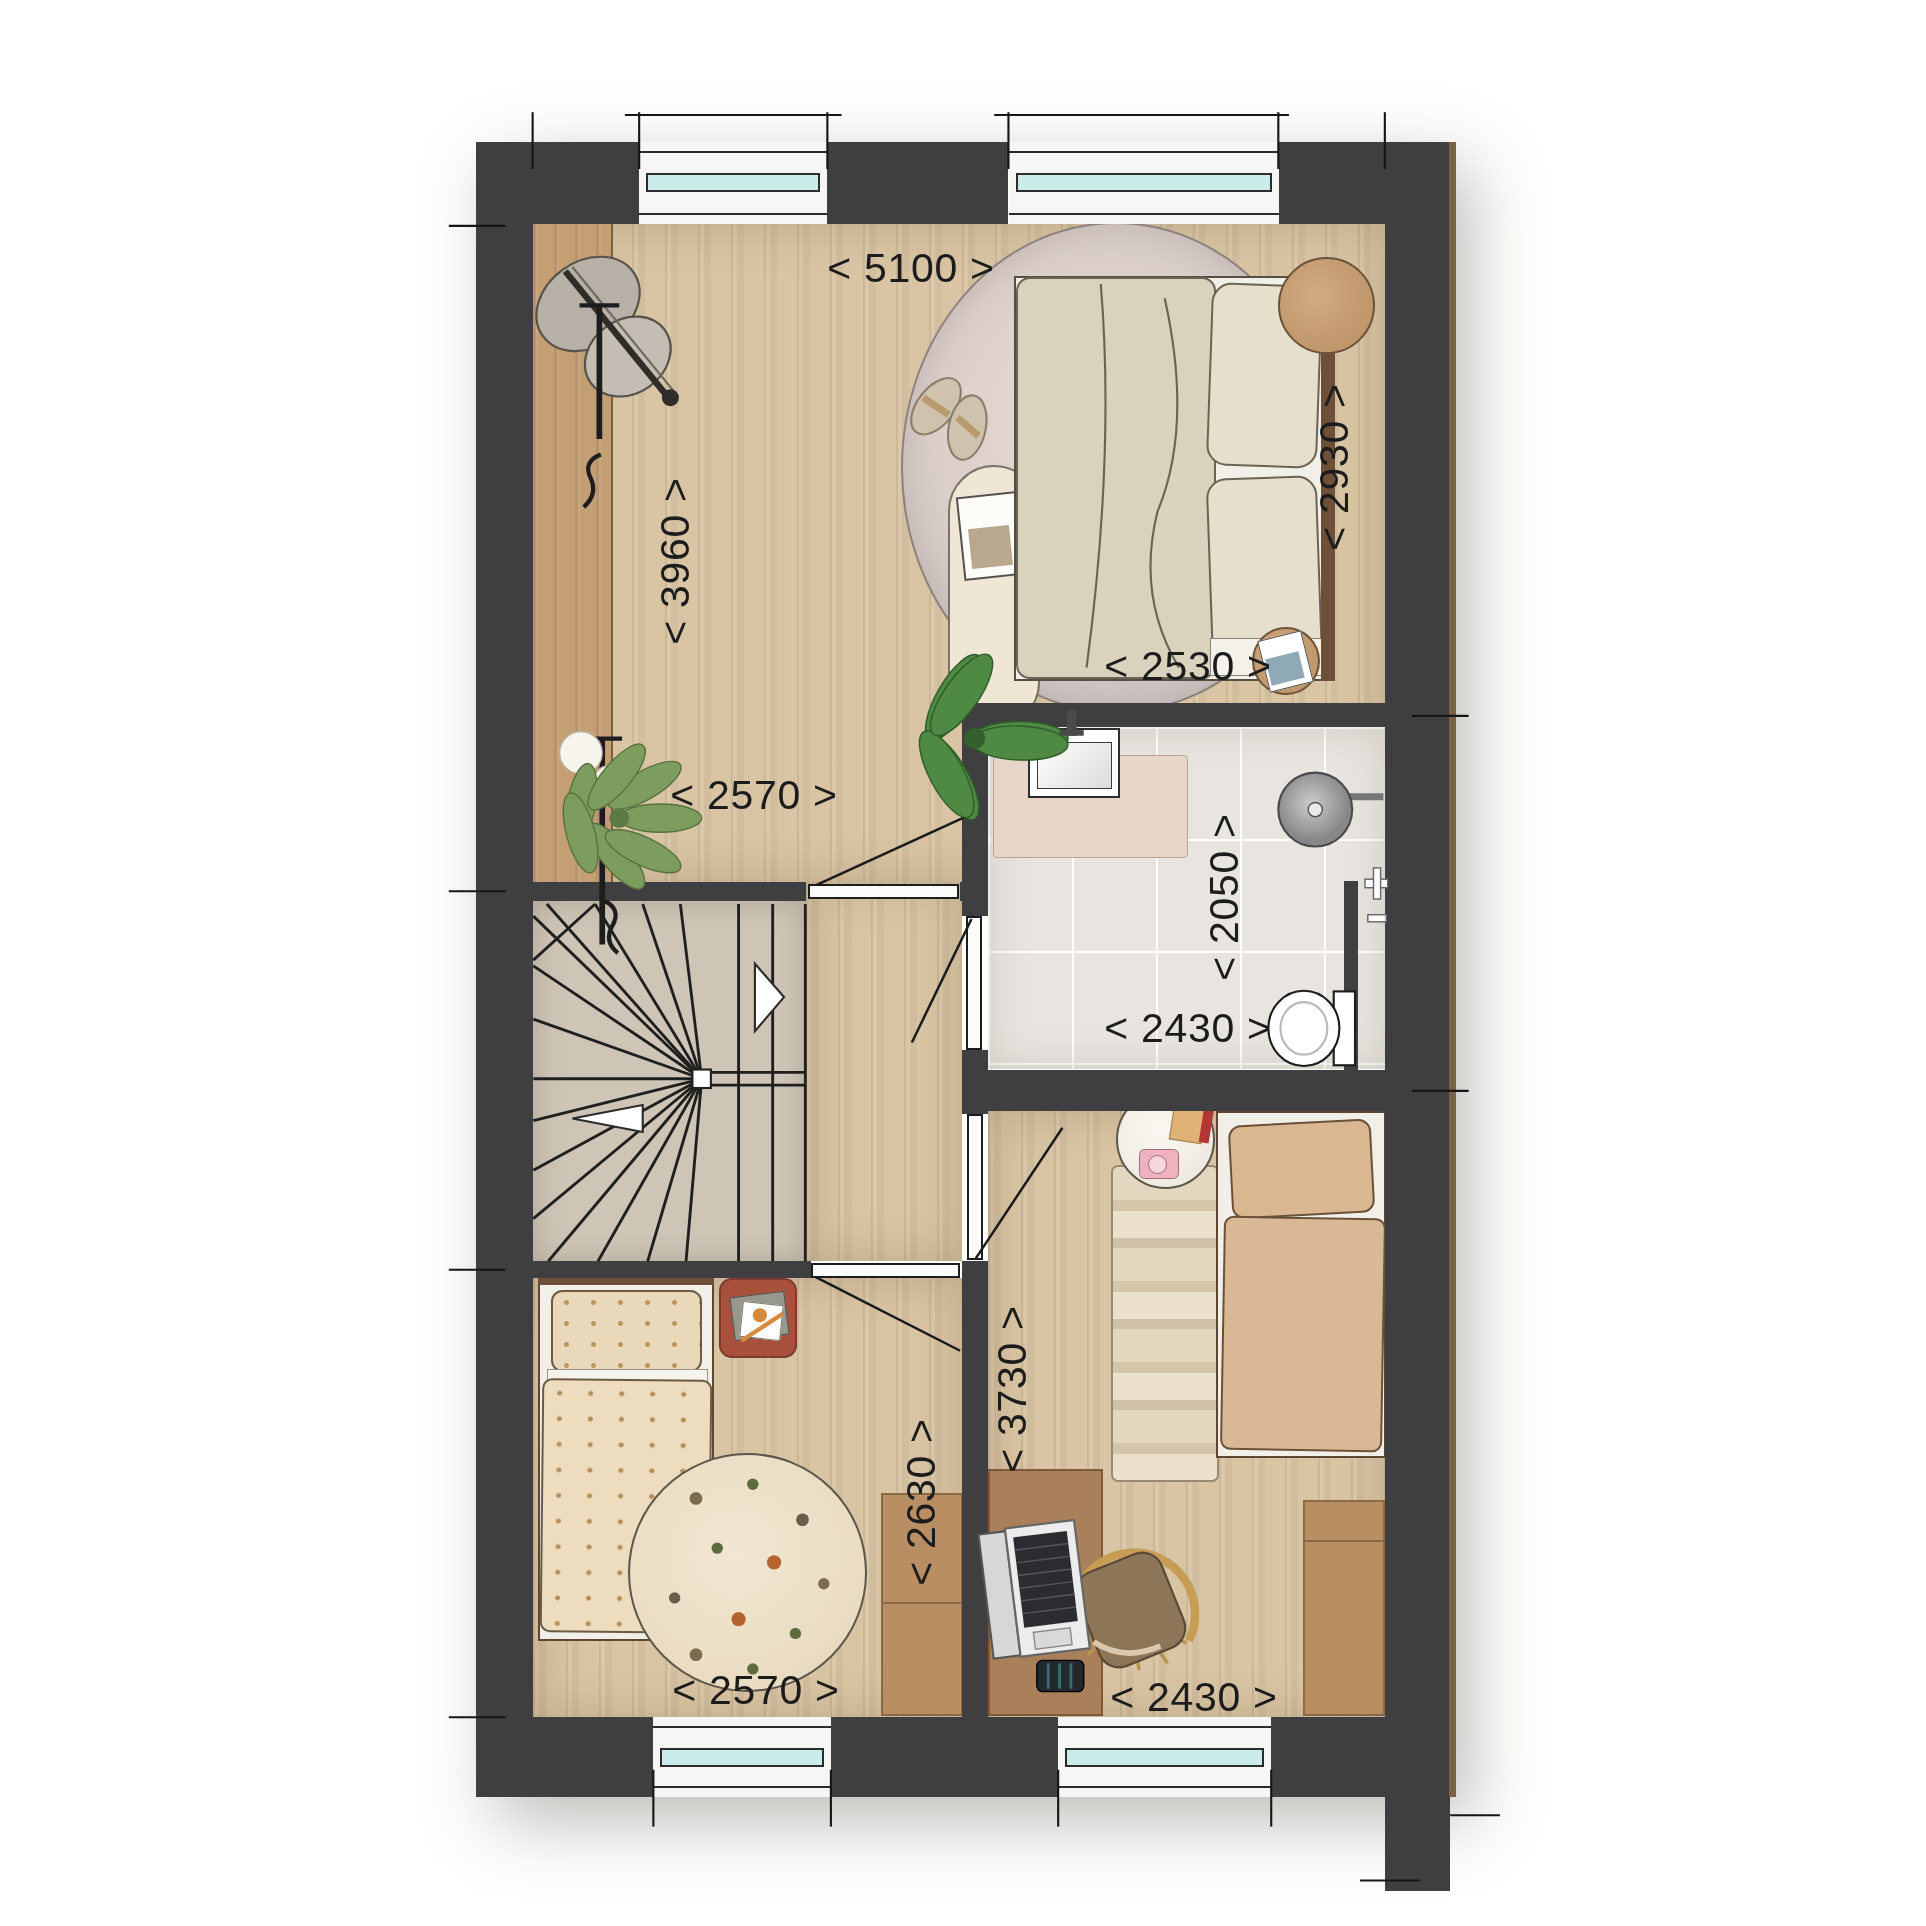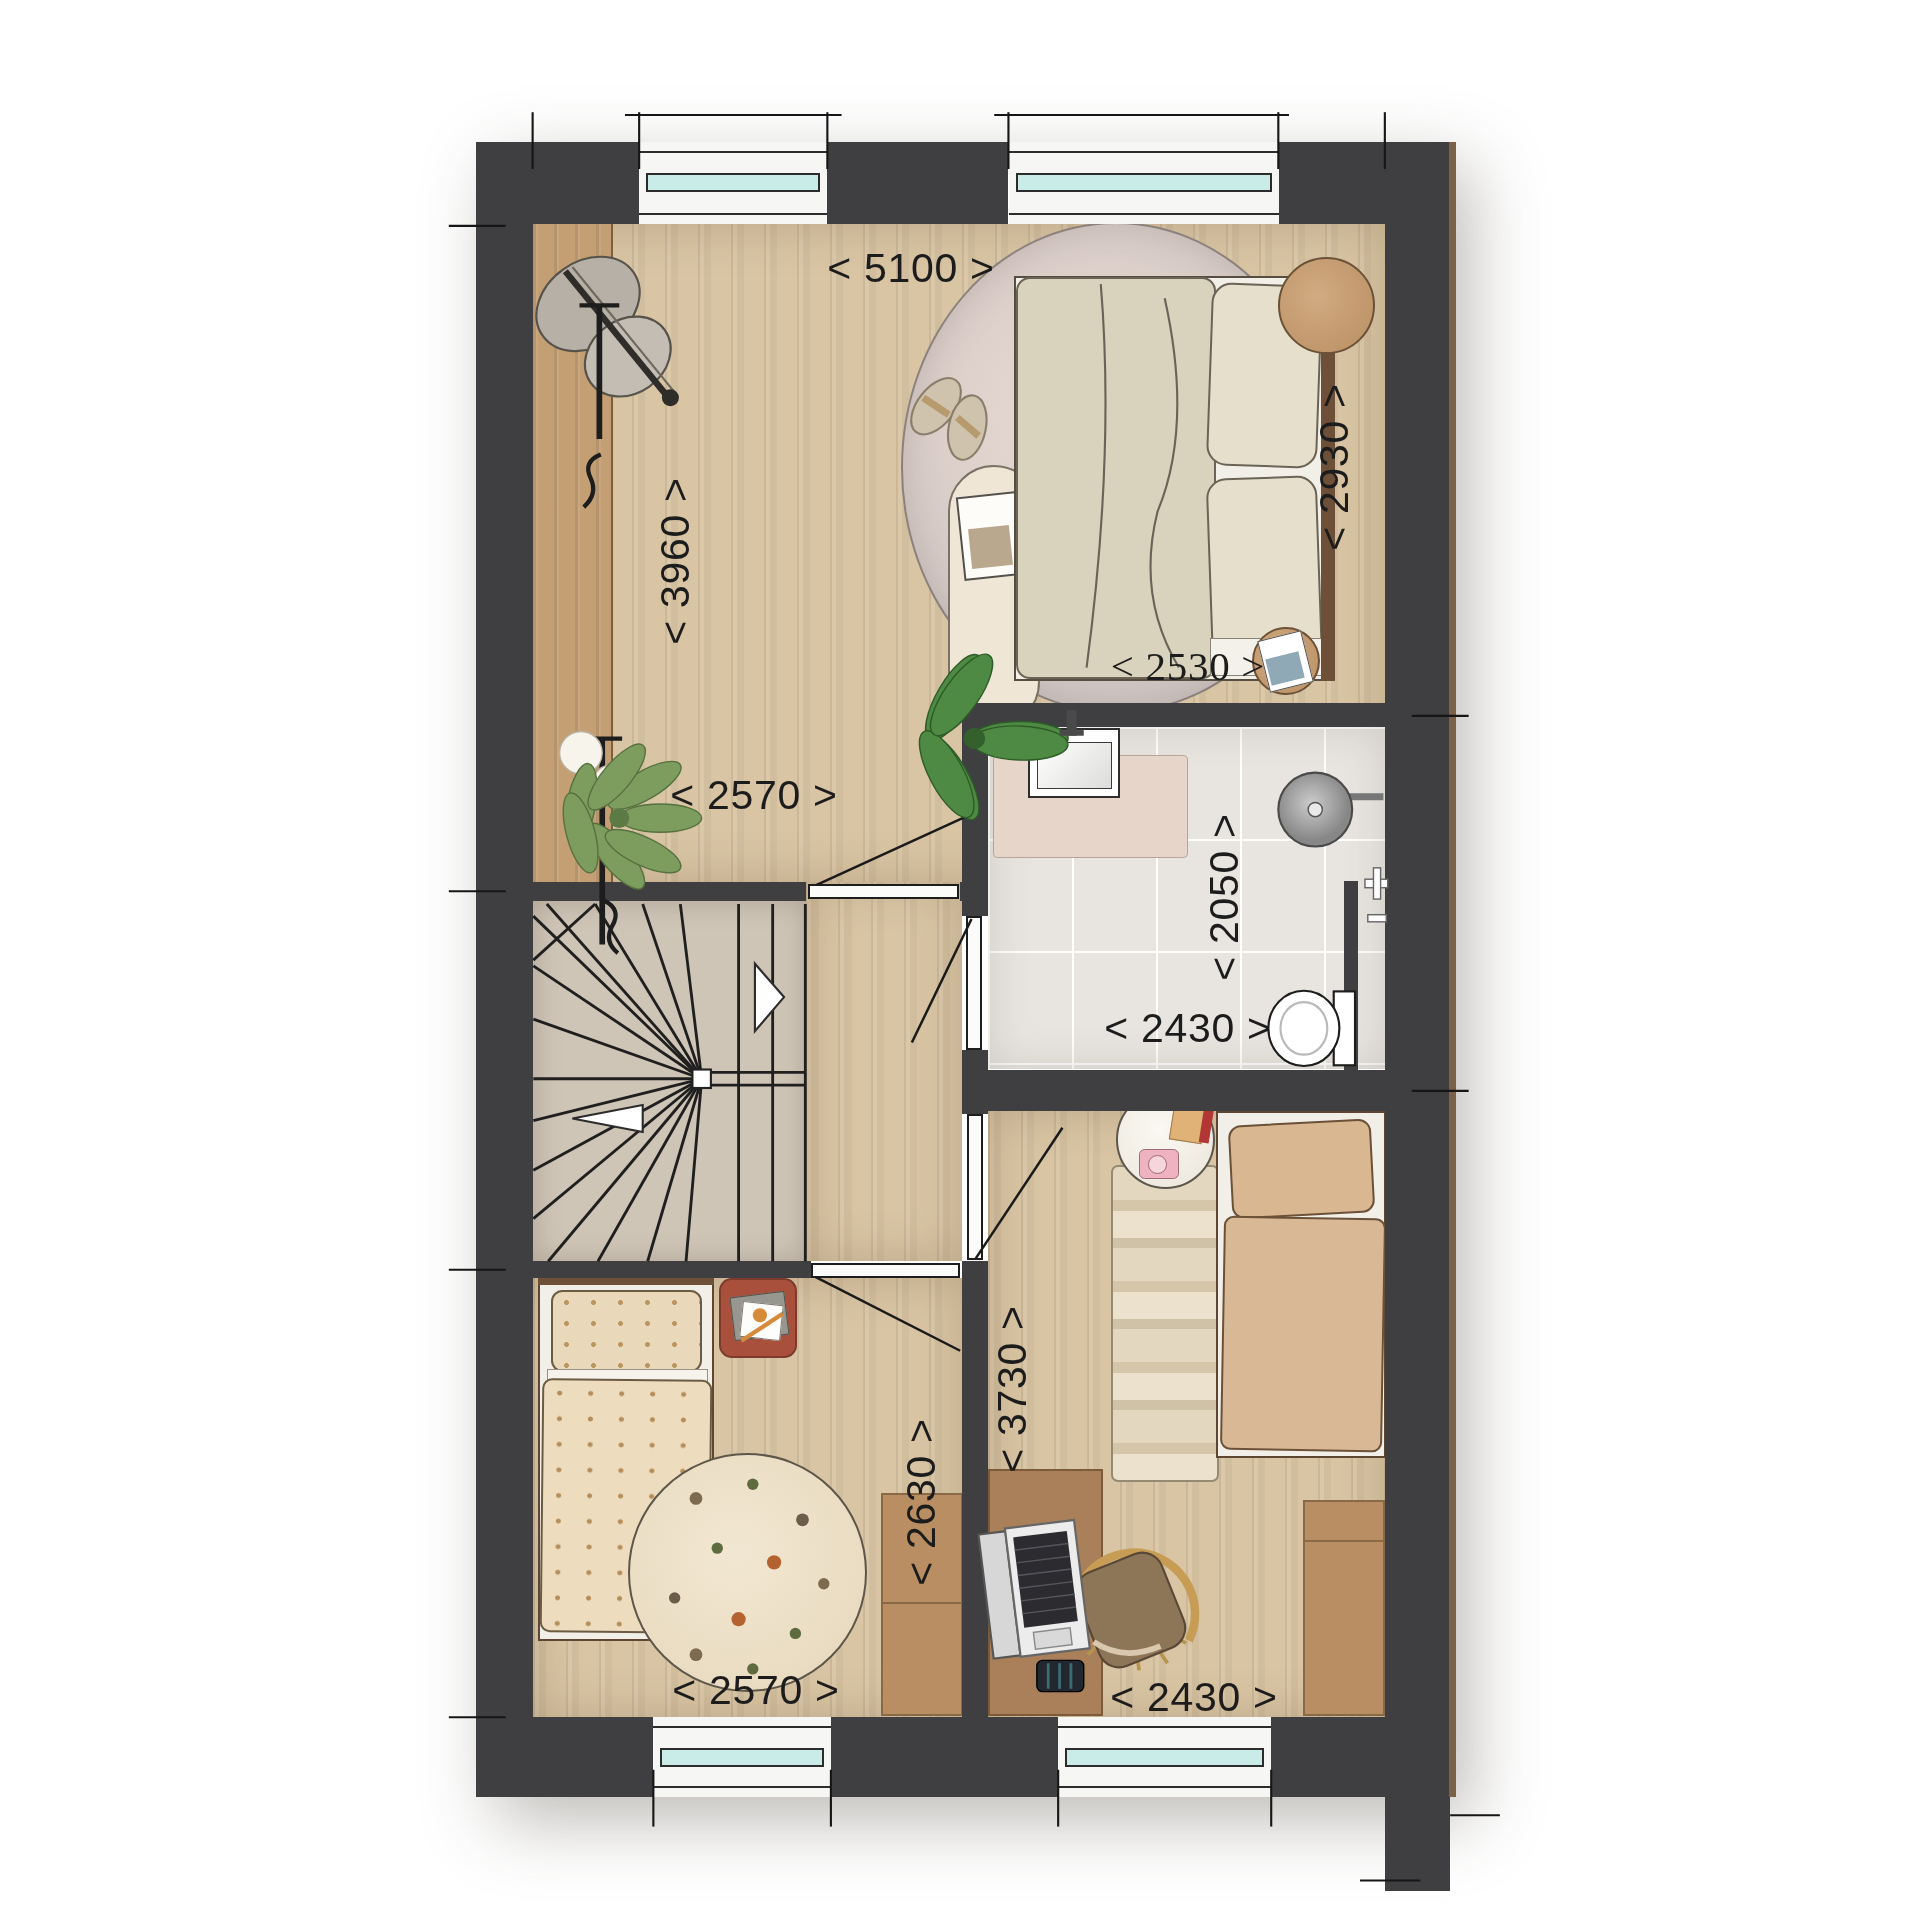--- a/index.html
+++ b/index.html
@@ -333,21 +333,21 @@
 
     <g stroke="#6b6456" stroke-width="3" fill="none">
       <path d="M 1640 420 q 40 180 -10 300 q -30 120 30 220"></path>
       <path d="M 1550 400 q 20 240 -20 540"></path>
     </g>
   </svg>
 
   <div class="dim" style="left:911px;top:268px;">&lt; 5100 &gt;</div>
   <div class="dim v" style="left:675px;top:561px;">&lt; 3960 &gt;</div>
   <div class="dim v" style="left:1334px;top:467px;">&lt; 2930 &gt;</div>
-  <div class="dim" style="left:1188px;top:666px;font-family:Liberation Serif, serif;">&lt; 2530 &gt;</div>
+  <div class="dim" style="left:1188px;top:666px;">&lt; 2530 &gt;</div>
   <div class="dim" style="left:754px;top:795px;">&lt; 2570 &gt;</div>
   <div class="dim v" style="left:1224px;top:897px;">&lt; 2050 &gt;</div>
   <div class="dim" style="left:1188px;top:1028px;">&lt; 2430 &gt;</div>
   <div class="dim v" style="left:1012px;top:1389px;">&lt; 3730 &gt;</div>
   <div class="dim v" style="left:921px;top:1502px;">&lt; 2630 &gt;</div>
   <div class="dim" style="left:756px;top:1690px;">&lt; 2570 &gt;</div>
   <div class="dim" style="left:1194px;top:1697px;">&lt; 2430 &gt;</div>
 
 </div>
 

